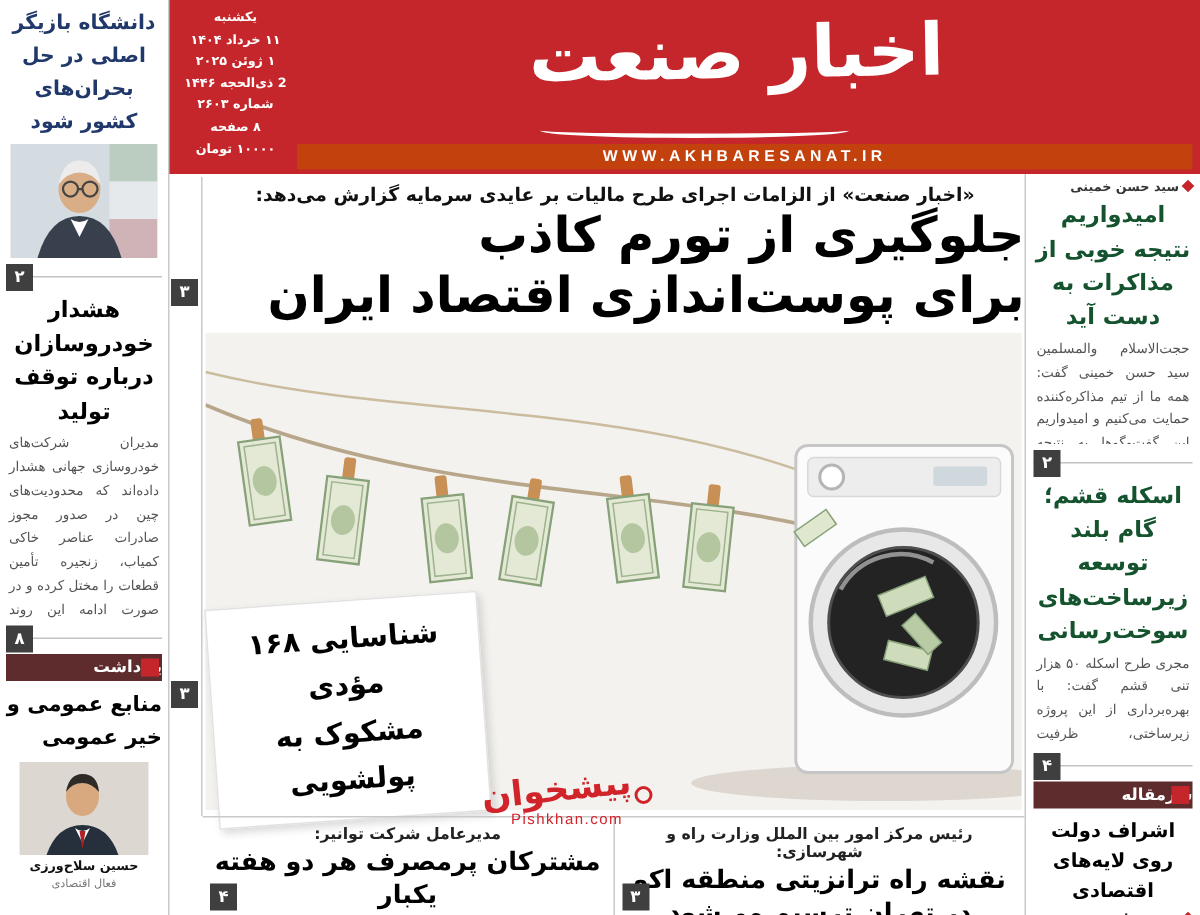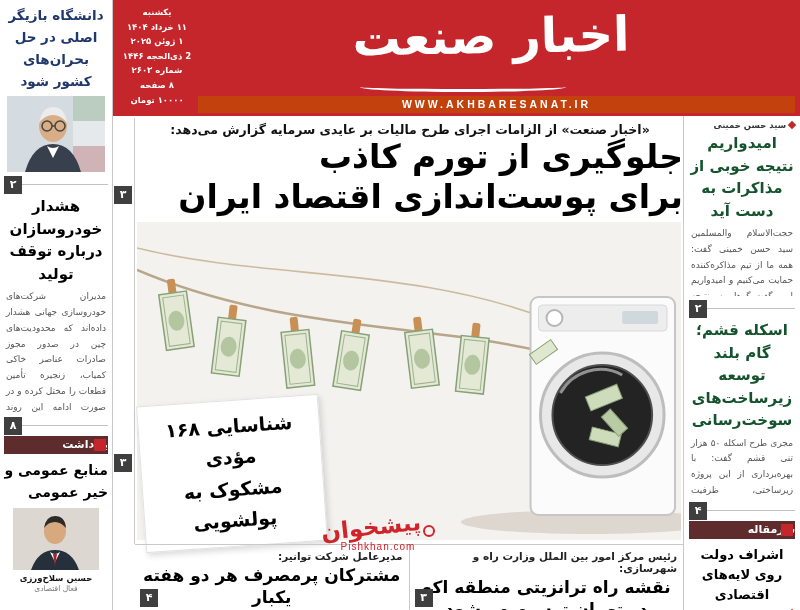--- a/index.html
+++ b/index.html
@@ -53,21 +53,21 @@
   .hero{position:absolute;left:24px;top:106px;right:2px;height:318px;background:#f4f2ef}
   .hero svg{display:block;width:100%;height:100%}
   .capbox{position:absolute;left:4px;top:178px;width:182px;background:#fff;border:1px solid #e2e2e2;box-shadow:2px 3px 6px rgba(0,0,0,.15);padding:10px 4px;transform:rotate(-4deg);text-align:center;font-weight:bold;font-size:19px;color:#000;line-height:1.65}
   .watermark{position:absolute;left:205px;top:398px;width:120px;text-align:center;color:#d1232a;z-index:5}
   .wm-fa{font-size:23px;font-weight:bold;transform:rotate(-6deg);display:inline-block}
   .wm-ic{display:inline-block;width:12px;height:12px;border:2px solid #d1232a;border-radius:50%;vertical-align:middle;margin-left:3px}
   .wm-en{font-size:10px;letter-spacing:1px;margin-top:1px}
   .bottom{position:absolute;left:22px;right:0;top:428px;height:66px;border-top:1px solid #c9c9c9;display:flex}
   .block{position:relative;flex:1;padding:5px 6px 2px}
   .block.b-right{border-left:1px solid #c9c9c9}
-  .bk{font-size:10.5px;font-weight:bold;color:#222;margin-bottom:2px}
+  .bk{text-align:center;font-size:10.5px;font-weight:bold;color:#222;margin-bottom:2px}
   .bt{text-align:center;font-size:17px;font-weight:bold;color:#000;line-height:1.32}
   .block .badge{position:absolute;left:5px;bottom:3px}
 </style>
 </head>
 <body>
 
 <div class="page">
 
   <header class="masthead">
     <div class="dates">

